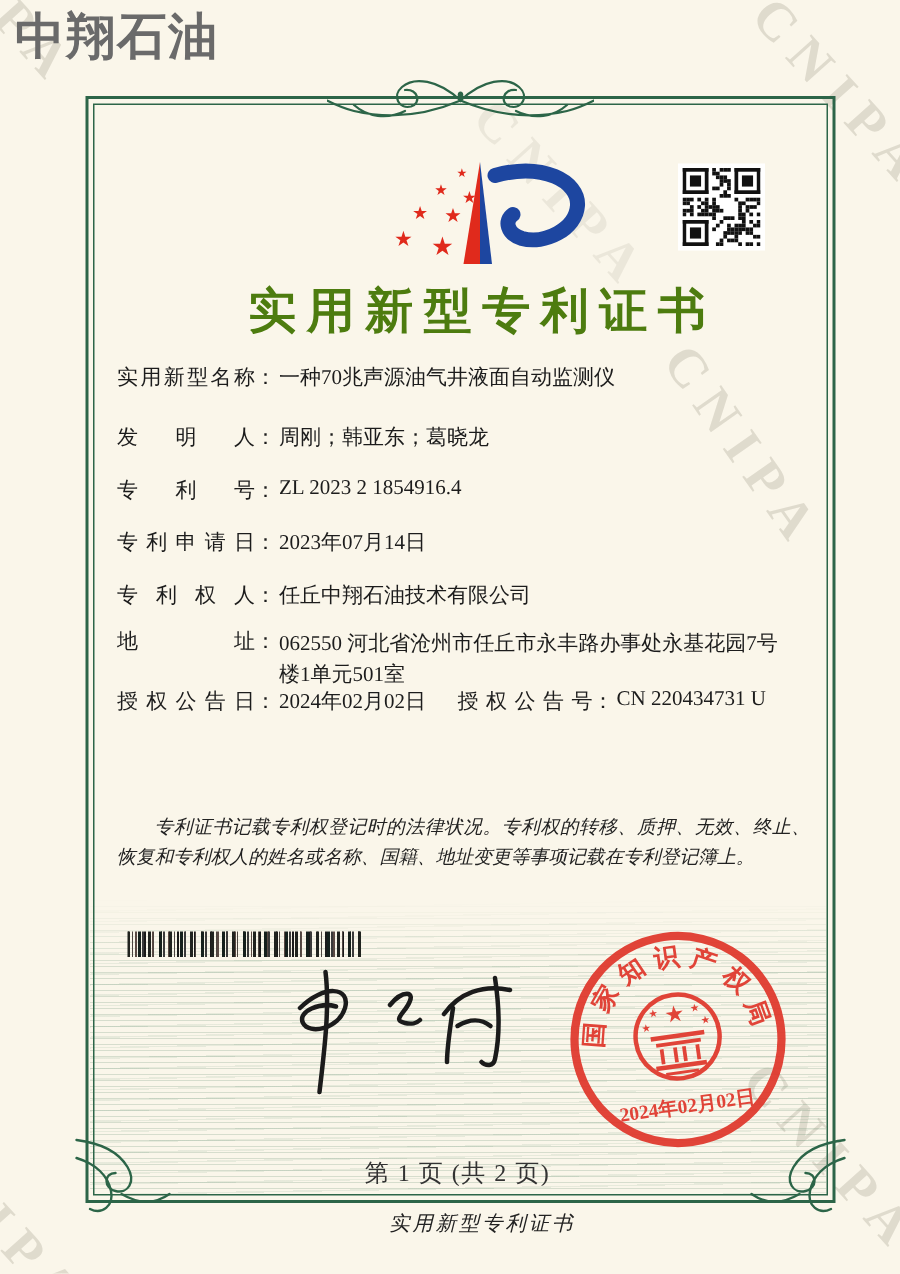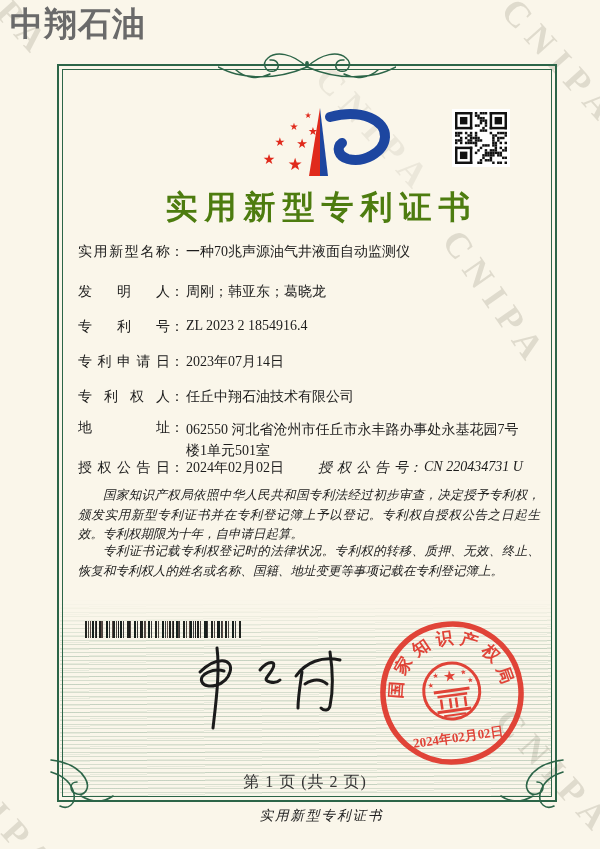--- a/index.html
+++ b/index.html
@@ -49,21 +49,21 @@
 
   .title{position:absolute;left:0;top:186px;width:100%;text-align:center;
          font-size:32px;font-weight:700;color:#4d7c0f;letter-spacing:7px;}
 
   .fields{position:absolute;left:78px;top:0;width:462px;font-size:14px;color:#1c1c1c;}
   .frow{position:absolute;left:0;white-space:nowrap;}
   .flabel{display:inline-block;width:92px;text-align:justify;text-align-last:justify;vertical-align:top;}
   .fcolon{display:inline-block;width:16px;vertical-align:top;}
   .fvalue{display:inline-block;vertical-align:top;}
   .fvalue-wrap{white-space:normal;width:334px;line-height:21px;}
-  .fpair2{margin-left:34px;font-style:italic;}
+  .fpair2{margin-left:21px;}
   .fpair2 .flabel{width:90px;}
 
   .para{position:absolute;left:78px;width:462px;font-size:12.5px;line-height:19.5px;color:#222;
         text-align:justify;text-indent:2em;font-style:italic;}
   .para1{top:486px;}
   .para2{top:542px;}
 
   .barcode{position:absolute;left:85px;top:621px;width:156px;height:17px;
     background:
       repeating-linear-gradient(90deg,#20231f 0 2px,transparent 2px 3px,#4d4540 3px 4px,transparent 4px 7px,#15201c 7px 9px,transparent 9px 10px,#3a3a3a 10px 11px,transparent 11px 14px),
@@ -298,21 +298,20 @@
         <span class="flabel">专利权人</span><span class="fcolon">：</span><span class="fvalue">任丘中翔石油技术有限公司</span>
       </div>
       <div class="frow" style="top:419px">
         <span class="flabel">地址</span><span class="fcolon">：</span><span class="fvalue fvalue-wrap">062550 河北省沧州市任丘市永丰路办事处永基花园7号楼1单元501室</span>
       </div>
       <div class="frow" style="top:459px">
         <span class="flabel">授权公告日</span><span class="fcolon">：</span><span class="fvalue">2024年02月02日</span><span class="fpair2"><span class="flabel">授权公告号</span><span class="fcolon">：</span><span class="fvalue">CN 220434731 U</span></span>
       </div>
     </div>
 
-    <div class="para para1">国家知识产权局依照中华人民共和国专利法经过初步审查，决定授予专利权，颁发实用新型专利证书并在专利登记簿上予以登记。专利权自授权公告之日起生效。专利权期限为十年，自申请日起算。</div>
     <div class="para para2">专利证书记载专利权登记时的法律状况。专利权的转移、质押、无效、终止、恢复和专利权人的姓名或名称、国籍、地址变更等事项记载在专利登记簿上。</div>
 
     <div class="barcode"></div>
 
 
     <svg class="signature" width="190" height="92" viewBox="0 0 190 92">
       <g fill="none" stroke="#1b1b1b" stroke-width="3" stroke-linecap="round" stroke-linejoin="round">
         <path d="M40,30 C56,14 74,16 70,30 C66,44 46,48 42,40 C38,32 54,26 64,29"></path>
         <path d="M57,6 C60,30 56,60 53,86"></path>
         <path d="M100,28 C108,18 118,18 112,28 C108,35 102,38 110,40 C114,41 118,40 120,38"></path>

